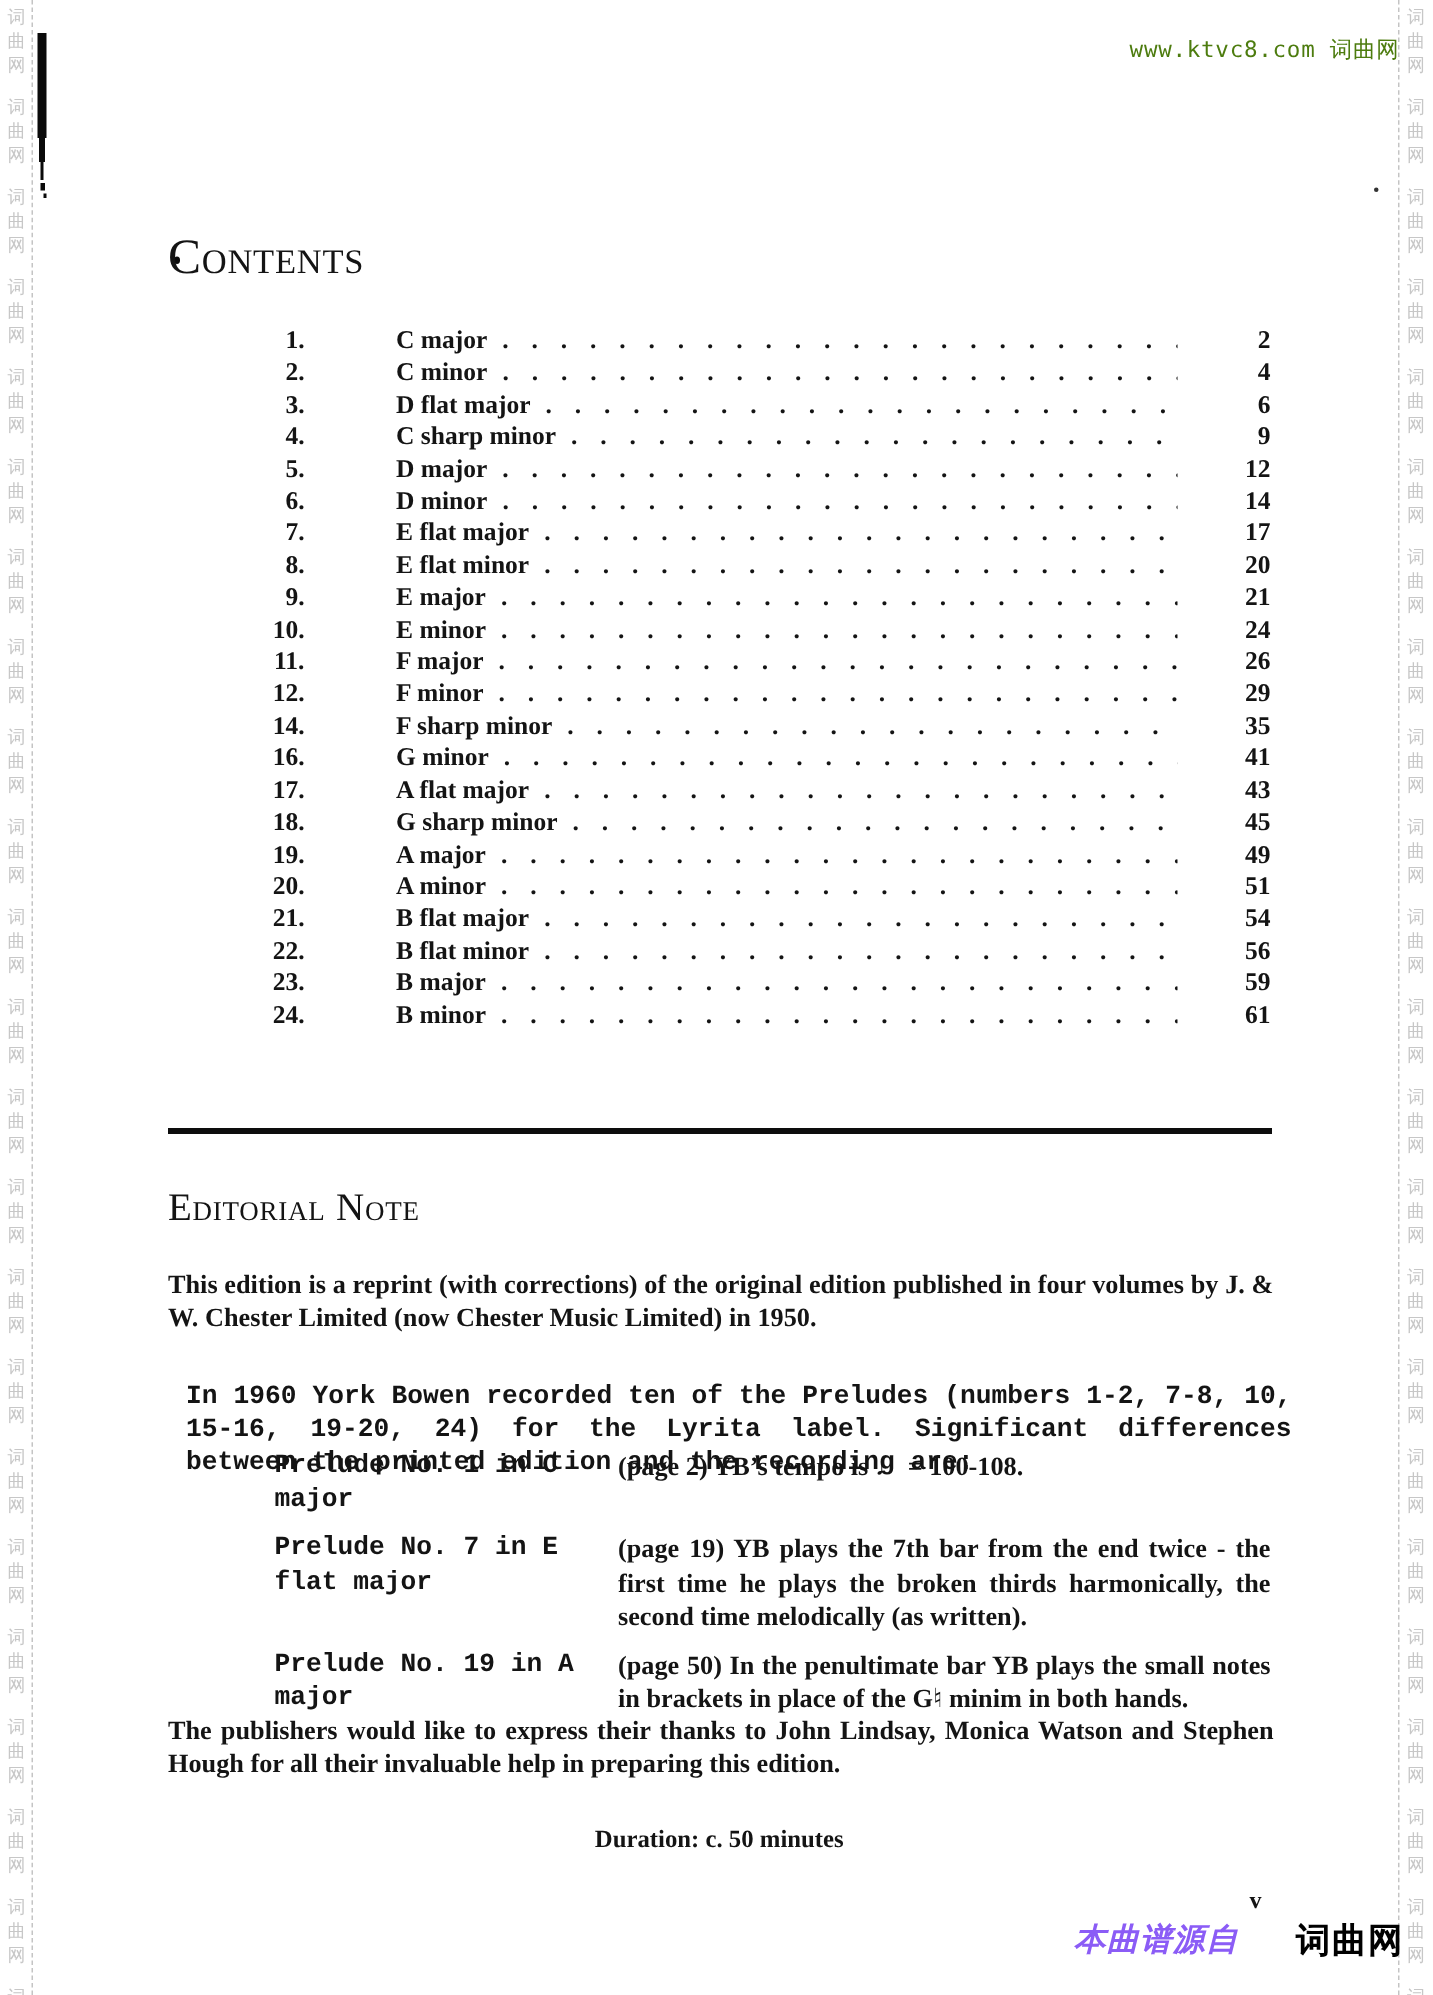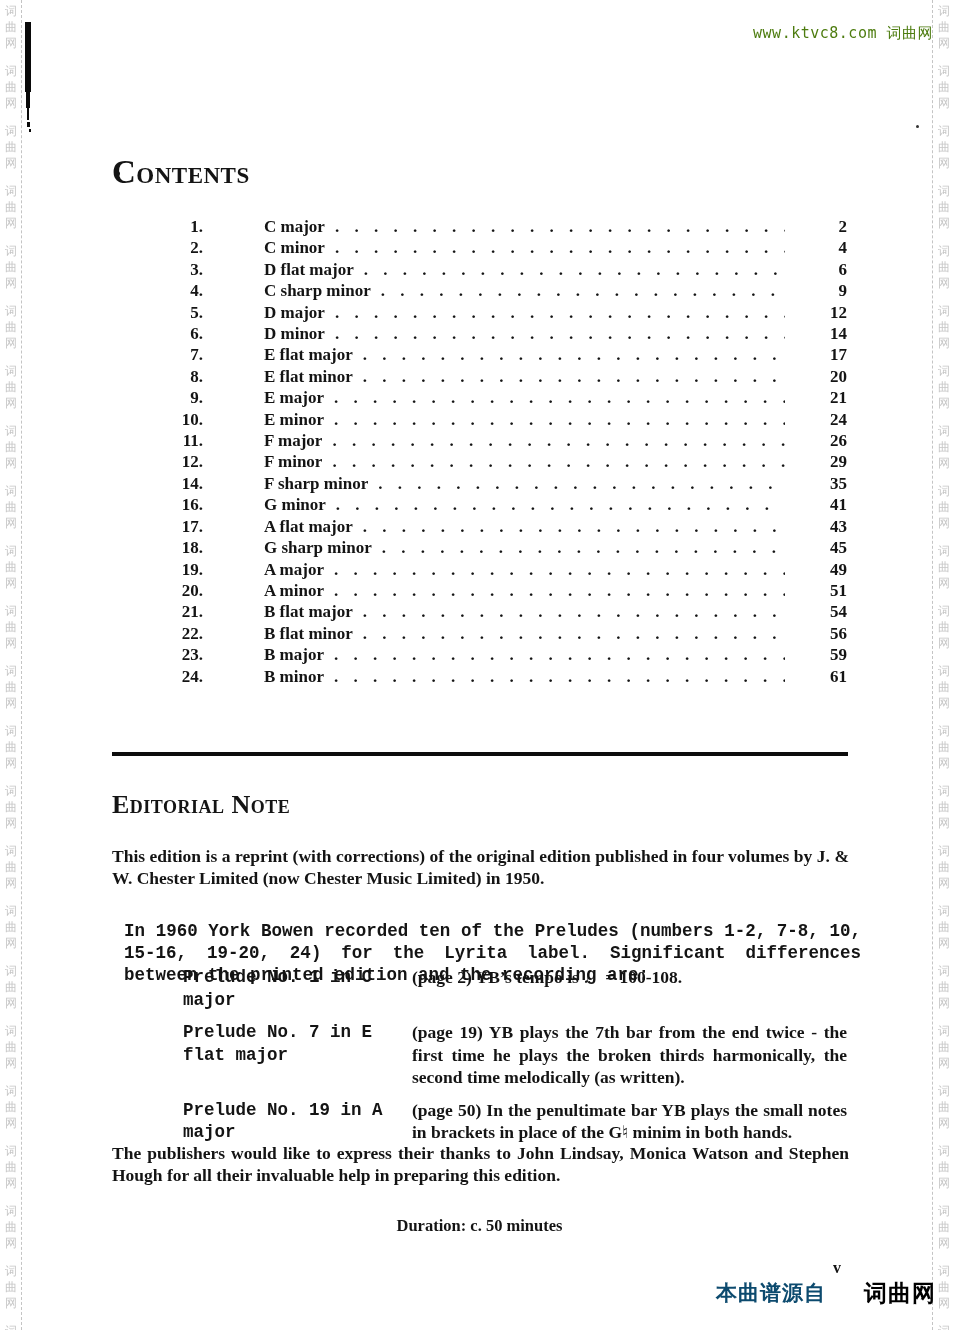--- a/index.html
+++ b/index.html
@@ -24,21 +24,21 @@
   
   #wm-top-right {
     position:absolute; top:24px; right:22px;
     font-family:"DejaVu Sans Mono",monospace; font-size:15px; color:#4d7c0f; letter-spacing:0.5px;
   }
 
   
   .artifact { position:absolute; background:#0a0a0a; }
 
   
-  .sc-title { font-variant:small-caps; font-weight:bold; letter-spacing:0.5px; }
+  .sc-title { font-variant:small-caps; font-weight:normal; letter-spacing:0.5px; }
   #contents-title { position:absolute; left:112px; top:156px; font-size:33px; line-height:33px; }
   #editorial-title { position:absolute; left:112px; top:792px; font-size:26px; line-height:26px; }
 
   
   #toc { position:absolute; left:112px; top:216px; width:735px; font-size:17px; font-weight:bold; }
   .toc-row { display:flex; align-items:baseline; line-height:21.4px; }
   .toc-num { flex:none; width:91px; text-align:right; }
   .toc-key { flex:none; margin-left:61px; white-space:nowrap; }
   .toc-dots { flex:1 1 auto; overflow:hidden; white-space:nowrap; margin-left:10px; margin-right:62px; position:relative; }
   .toc-dots::after {
@@ -63,21 +63,21 @@
   .prelude-row { display:flex; padding-left:71px; font-size:17.5px; line-height:22.5px; font-weight:bold; }
   .prelude-label { flex:none; width:229px;font-family:Liberation Mono, monospace; }
   .prelude-text { flex:none; width:435px; text-align:justify; }
 
   
   #duration { position:absolute; left:112px; top:1216px; width:735px; text-align:center;
               font-size:16.5px; font-weight:bold; }
 
   
   #bottom-source { position:absolute; left:716px; top:1279px;
-      font-family:"DejaVu Sans",sans-serif; font-size:21px; font-weight:bold; color:#0c4a6e; letter-spacing:1px; }
+      font-family:"DejaVu Sans",sans-serif; font-size:21px; font-weight:bold; color:#8b5cf6; letter-spacing:1px;font-style:italic; }
   #page-v { position:absolute; left:833px; top:1259px; font-size:16px; font-weight:bold; }
   #bottom-brand { position:absolute; left:864px; top:1278px;
       font-family:"DejaVu Sans",sans-serif; font-size:23px; font-weight:bold; letter-spacing:1px; }
 </style>
 </head>
 <body>
 
 <div id="page">
 
   <div class="vdash" id="vdash-left"></div>

